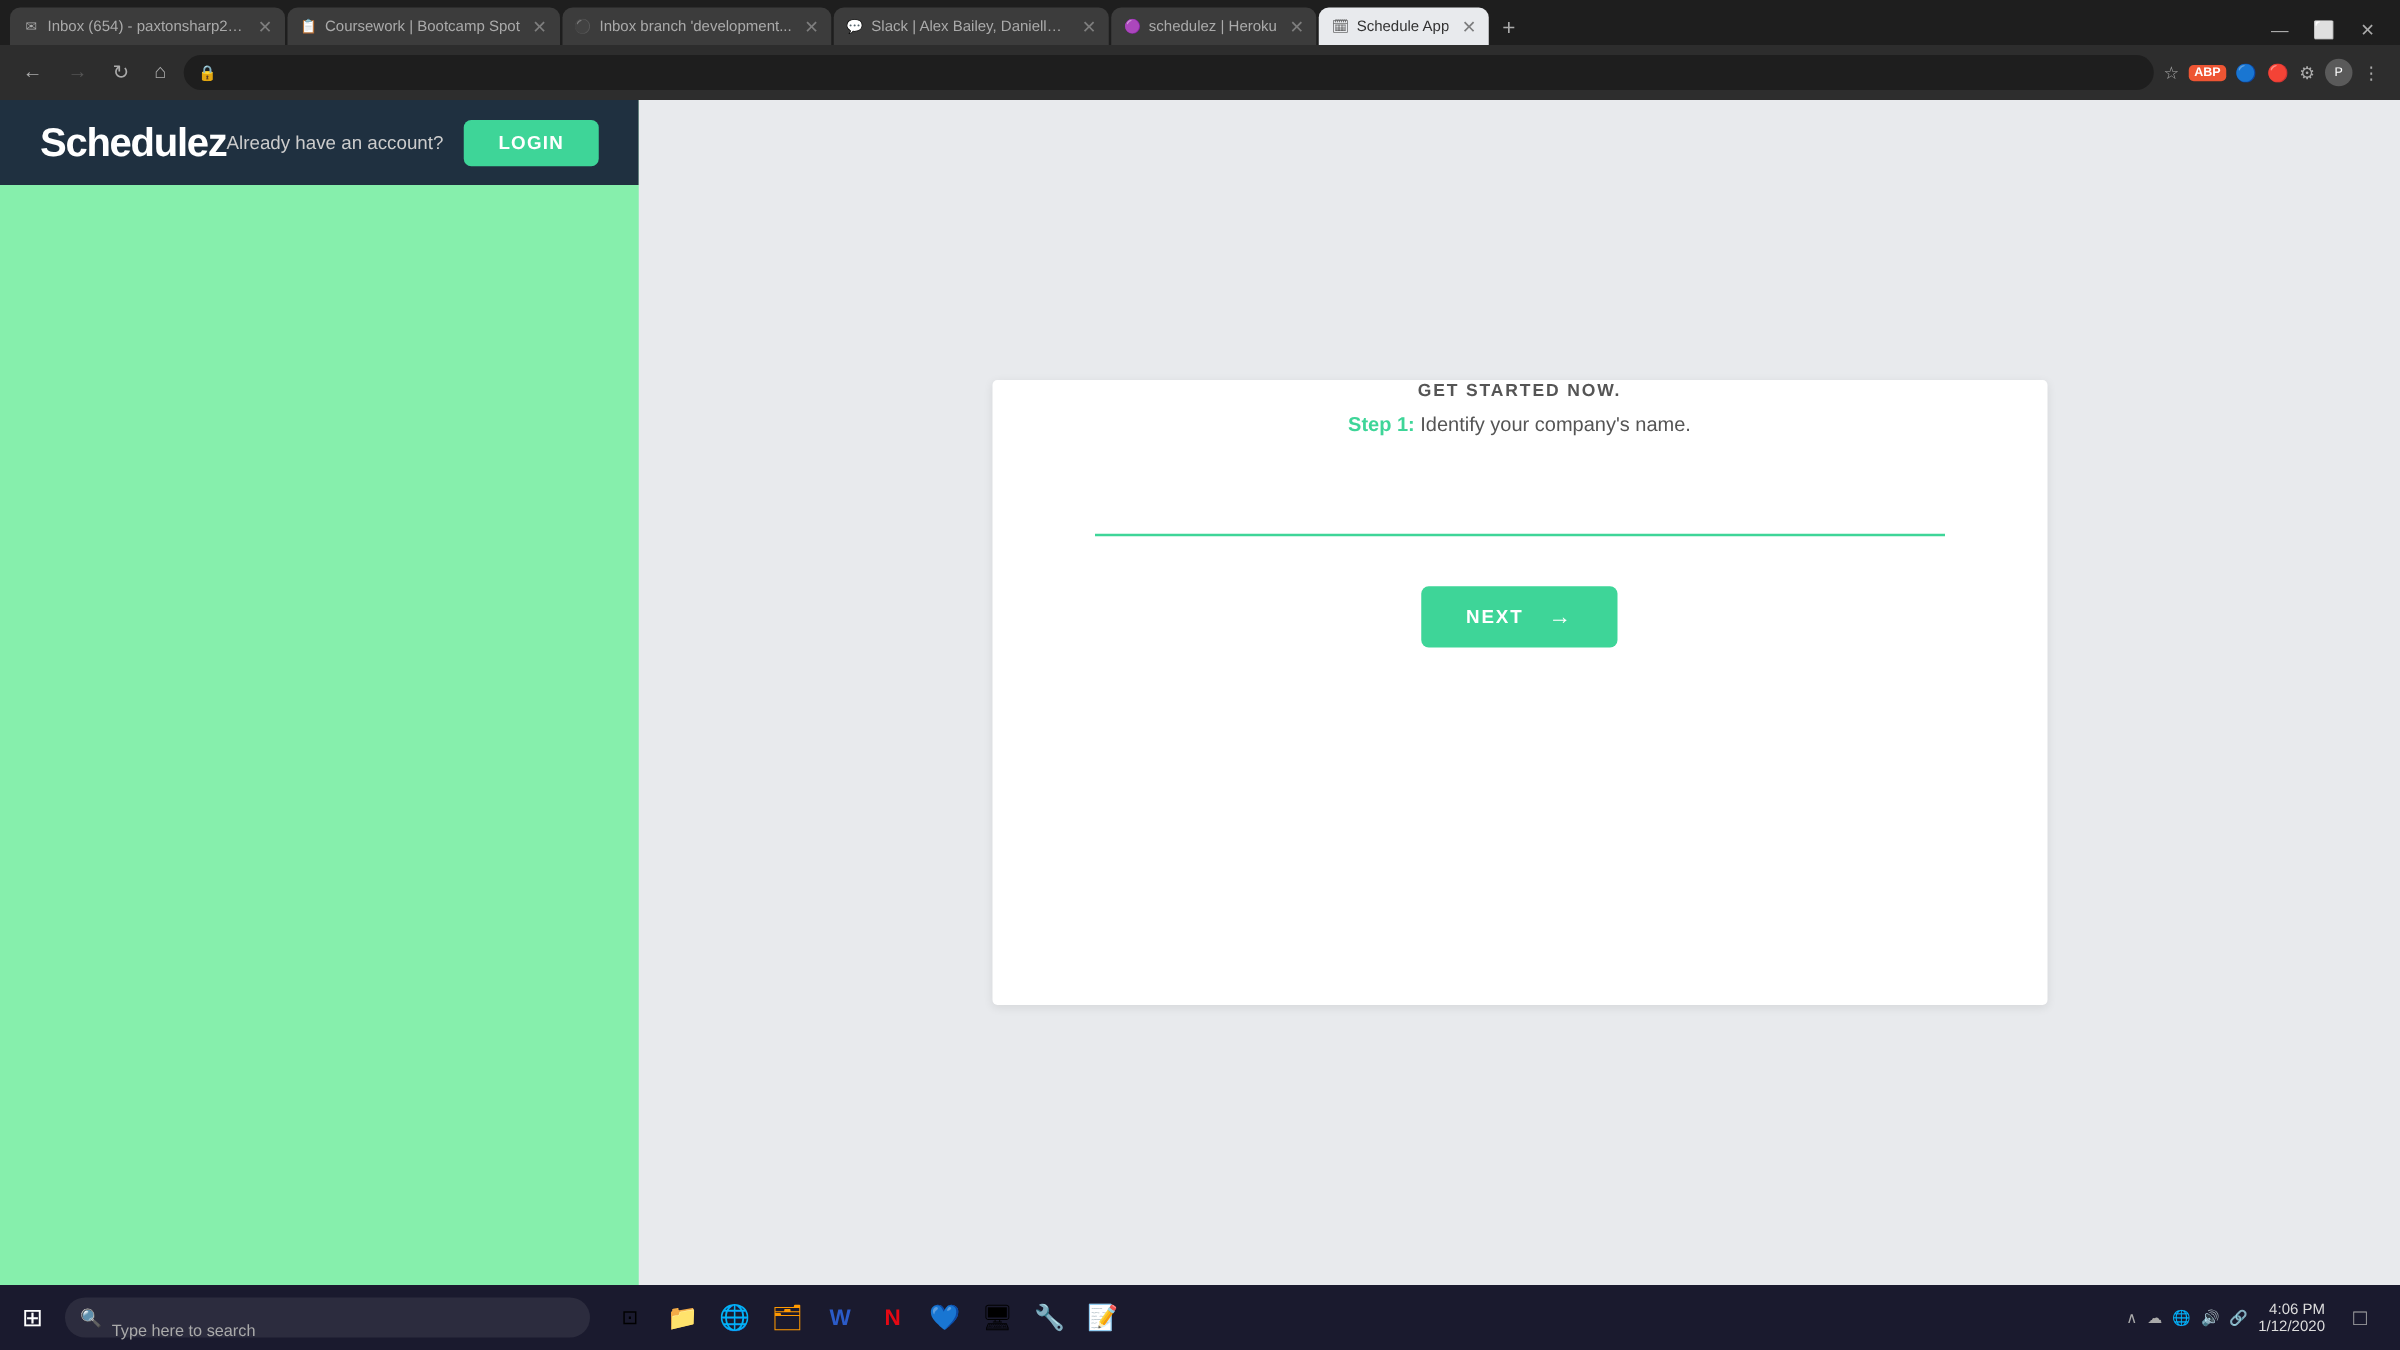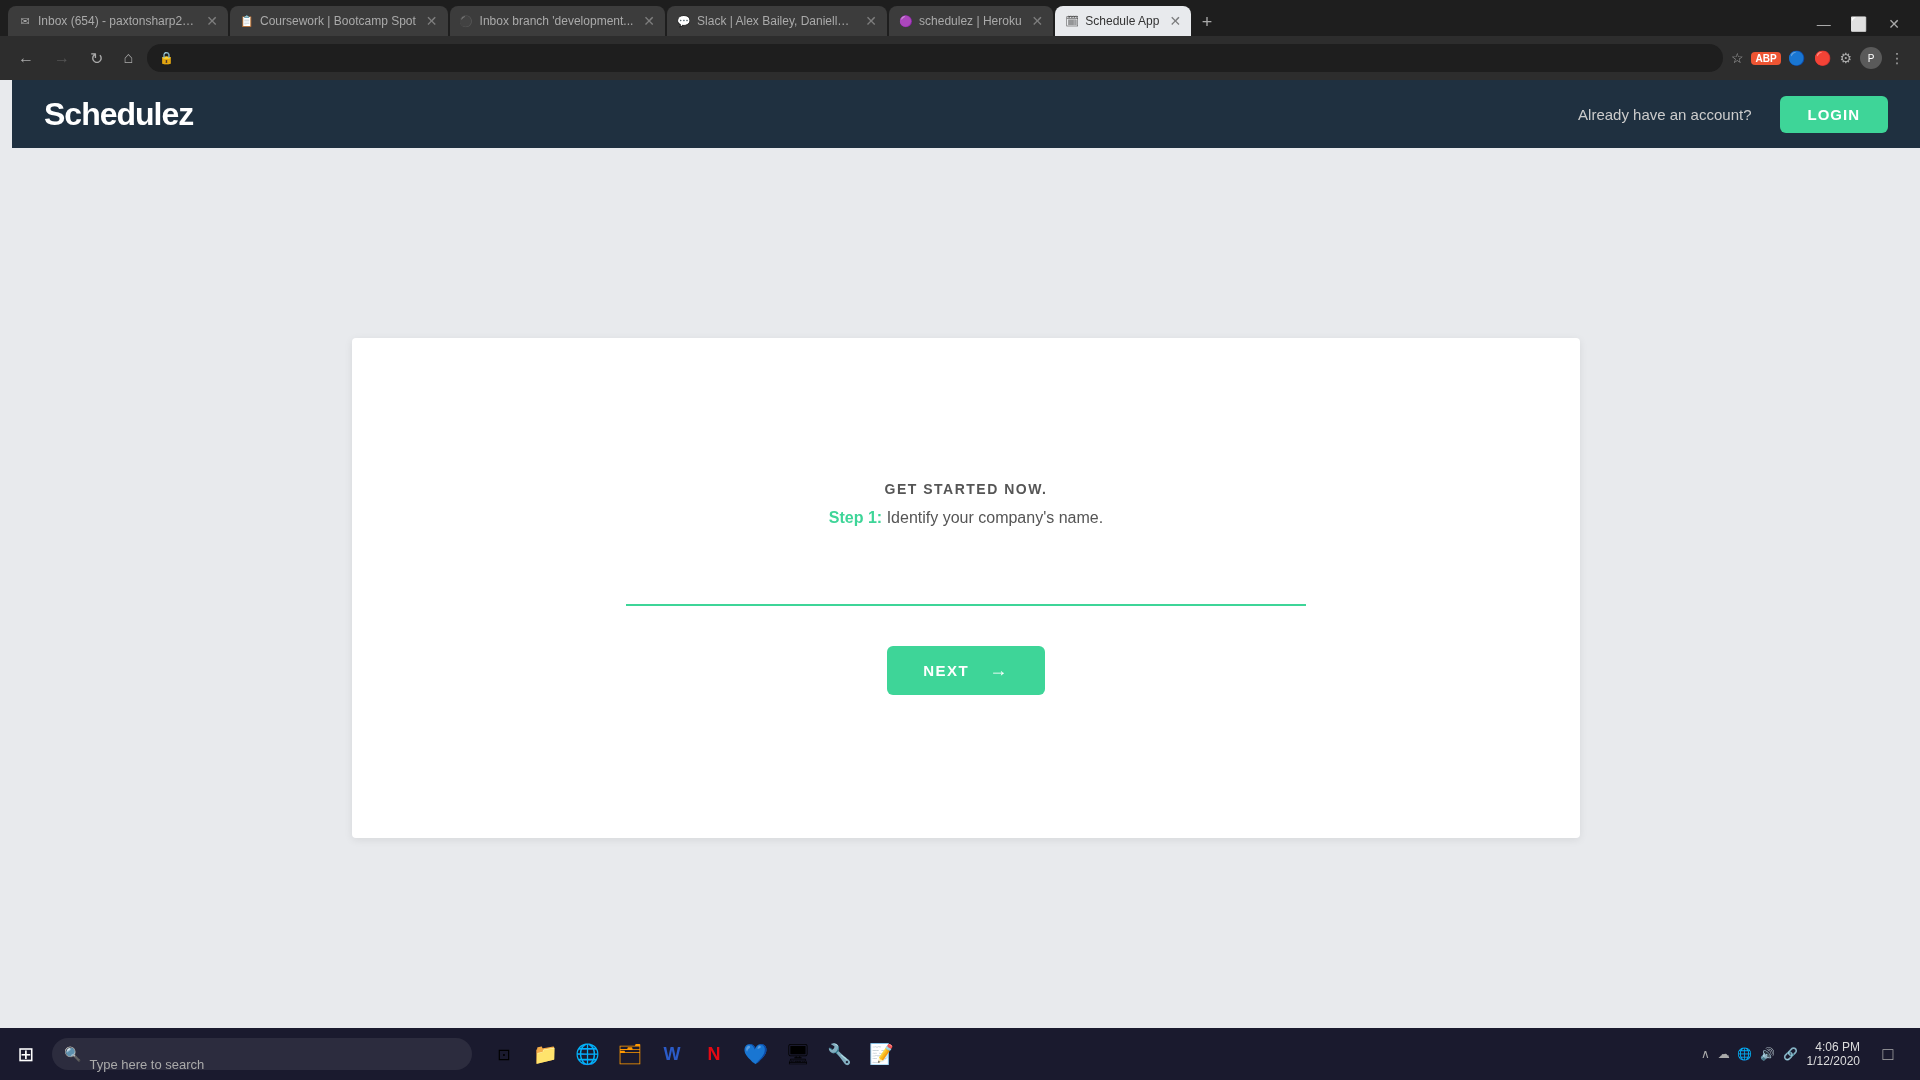--- a/index.html
+++ b/index.html
@@ -147,24 +147,23 @@
       color: #fff;
       font-size: 10px;
       padding: 1px 4px;
       font-weight: bold;
     }
 
     
     .page-content {
       flex: 1;
       display: flex;
-      flex-direction: column;
+      flex-direction: row;
       background: #86efac;
       overflow: hidden;
-      margin-left: 12px;
     }
 
     
     .site-header {
       background: #1f3040;
       height: 68px;
       display: flex;
       align-items: center;
       justify-content: space-between;
       padding: 0 32px;
@@ -173,21 +172,21 @@
     .site-logo {
       font-size: 32px;
       font-weight: 700;
       color: #3ed598;
       letter-spacing: -1px;
     }
     .site-logo span { color: #fff; }
     .header-right {
       display: flex;
       align-items: center;
-      gap: 28px;
+      gap: 16px;
     }
     .header-login-text {
       color: #ccc;
       font-size: 15px;
     }
     .login-btn {
       background: #3ed598;
       color: #fff;
       border: none;
       padding: 10px 28px;
@@ -204,27 +203,26 @@
       display: flex;
       align-items: center;
       justify-content: center;
       background: #e8eaed;
       overflow: hidden;
     }
 
     
     .card {
       background: #fff;
-      width: 1228px;
+      width: 844px;
       height: 500px;
       border-radius: 4px;
       display: flex;
       flex-direction: column;
       align-items: center;
-      justify-content: center;
       gap: 0;
       box-shadow: 0 2px 8px rgba(0,0,0,0.08);
     }
     .get-started-label {
       font-size: 14px;
       font-weight: 600;
       color: #555;
       letter-spacing: 1.5px;
       text-transform: uppercase;
       margin-bottom: 12px;

